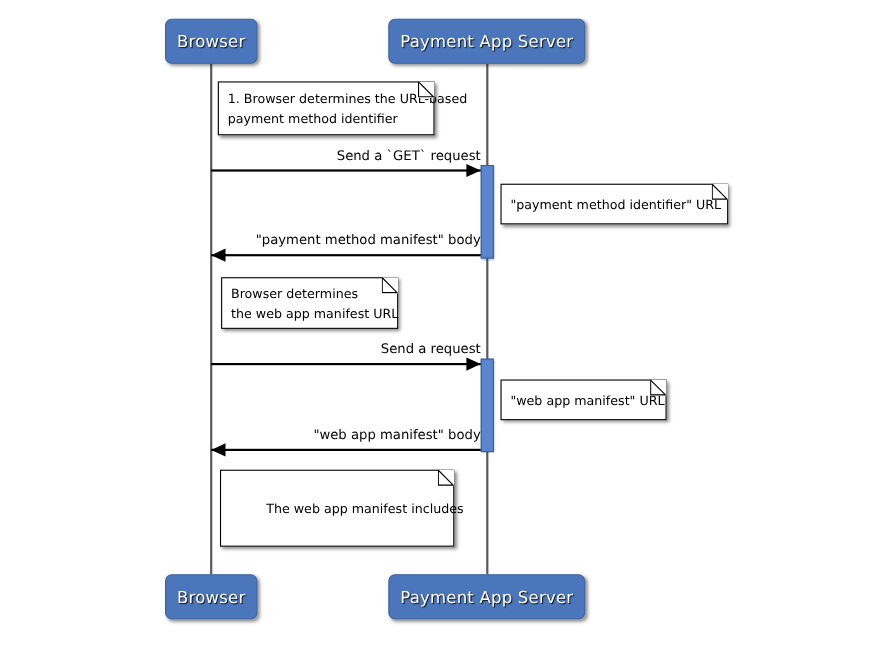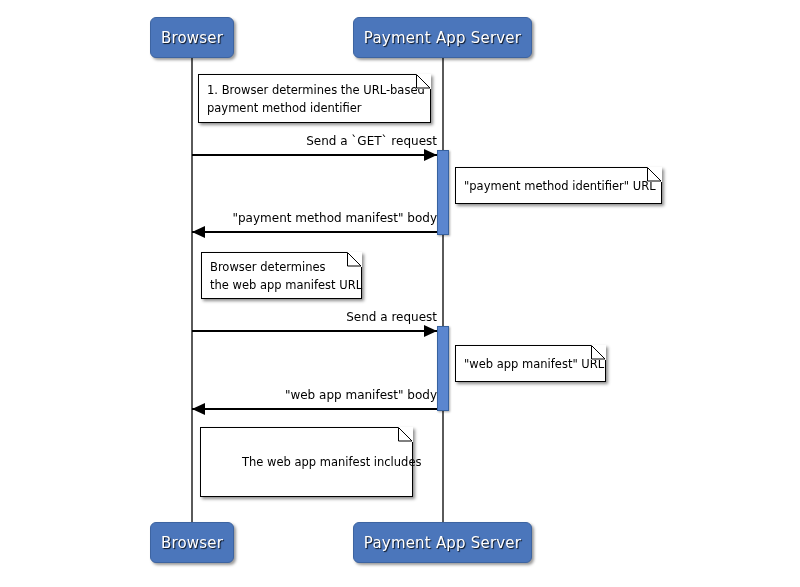--- a/index.html
+++ b/index.html
@@ -64,21 +64,21 @@
   <div class="activation" style="left:437px;top:150px;height:85px;"></div>
   <div class="activation" style="left:437px;top:326px;height:85px;"></div>
 
   <div class="actor" style="left:150px;top:17px;width:84px;">
     <span>Browser</span>
   </div>
   <div class="actor" style="left:353px;top:17px;width:179px;">
     <span>Payment App Server</span>
   </div>
 
-  <div class="note" style="left:198px;top:74px;width:233px;height:49px;">
+  <div class="note" style="left:198px;top:74px;width:197px;height:49px;">
     <svg class="fold" viewBox="0 0 15 15">
       <rect x="0" y="0" width="15" height="15" fill="#ffffff"></rect>
       <path d="M0.5,0.5 L14,14 L0.5,14 Z" fill="#ffffff" stroke="#000000" stroke-width="1"></path>
     </svg>
     <span class="note-line">1. Browser determines the URL-based</span>
     <span class="note-line">payment method identifier</span>
   </div>
 
   <div class="msg" style="left:192px;top:134px;width:245px;">
     <div class="msg-label">Send a `GET` request</div>

